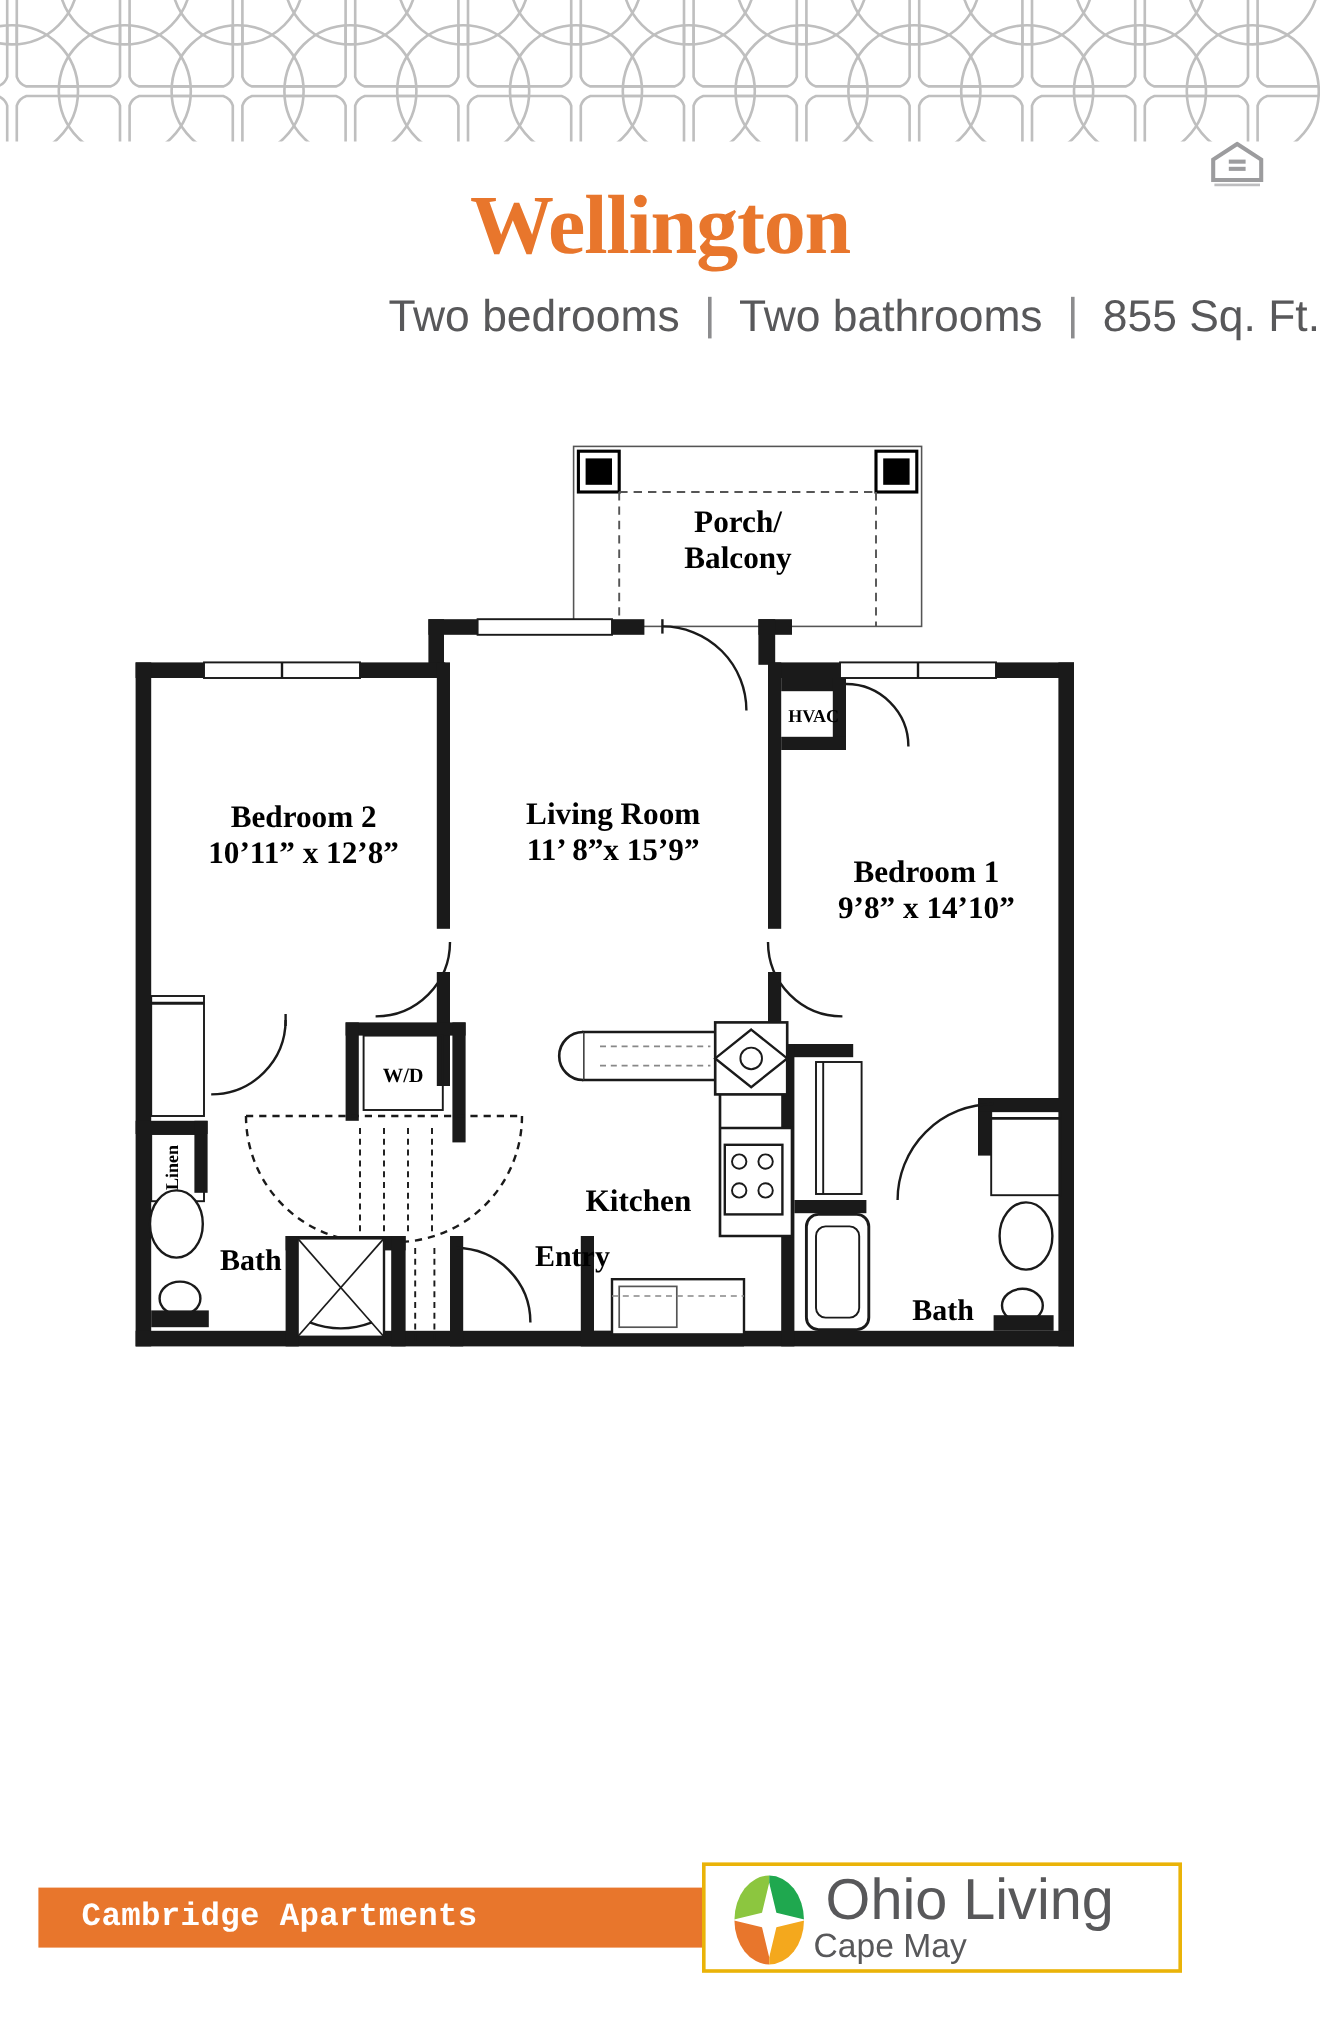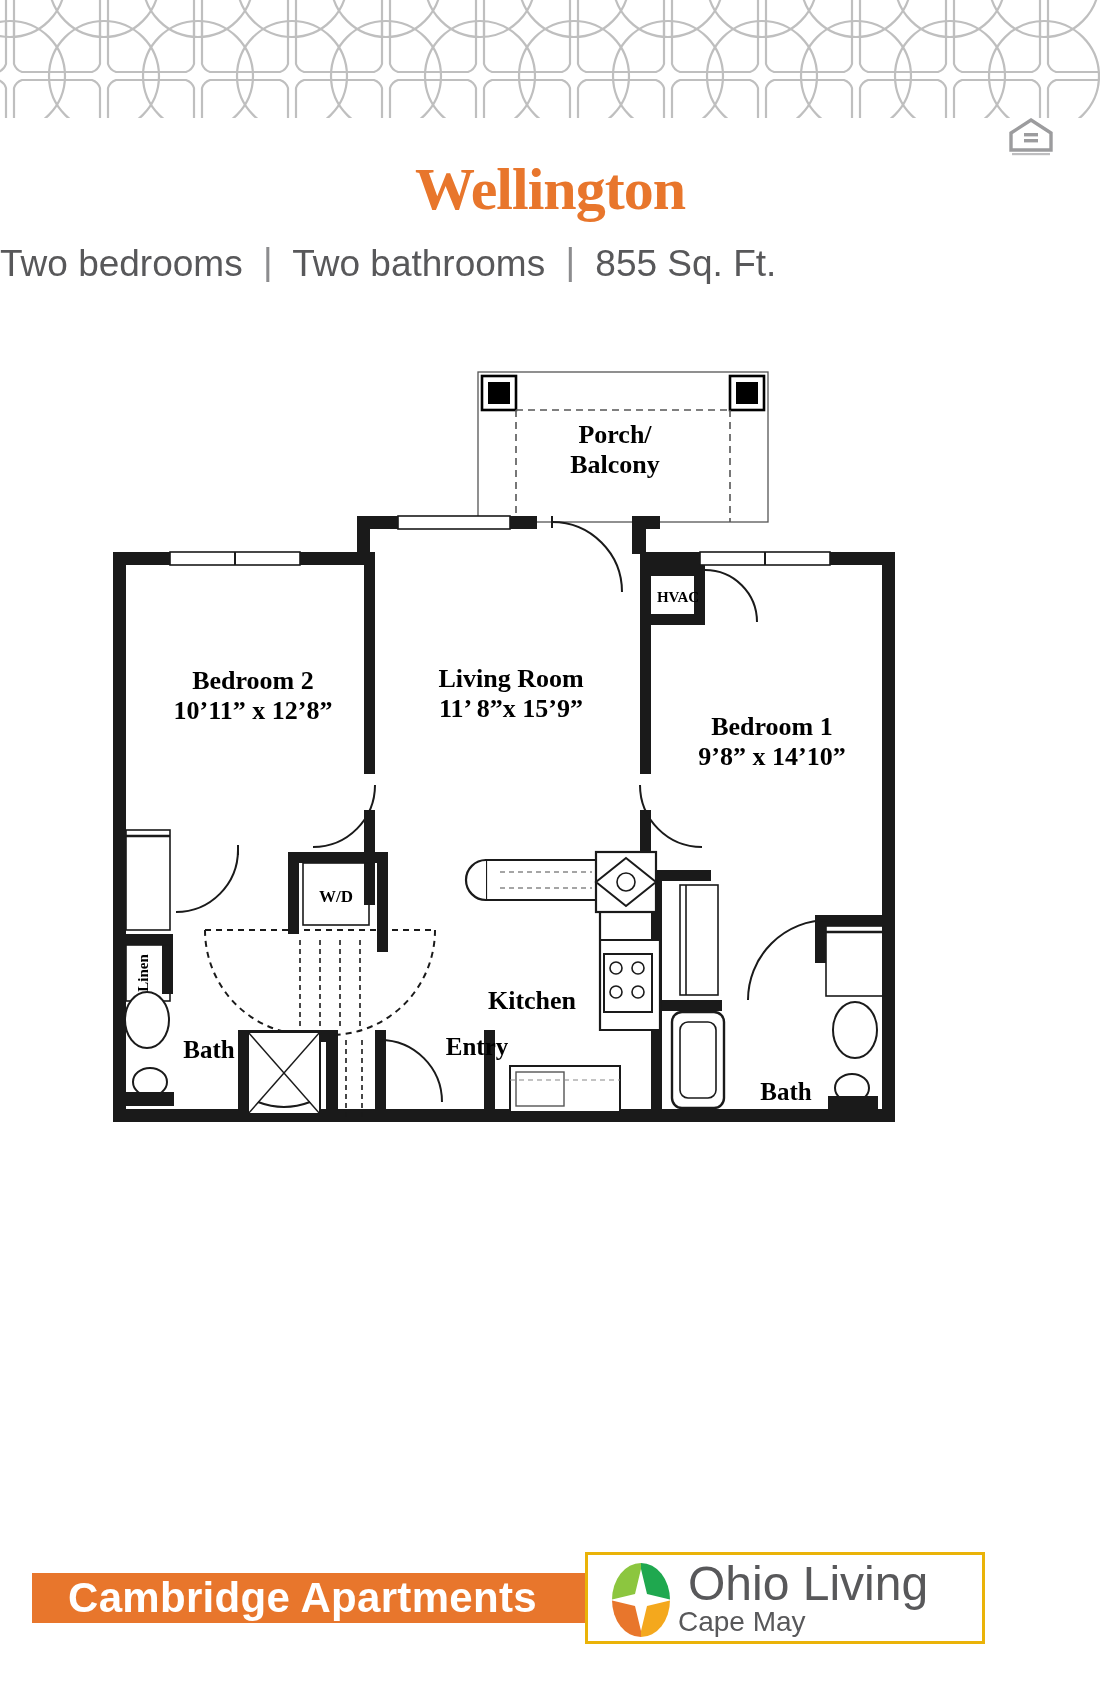--- a/index.html
+++ b/index.html
@@ -21,28 +21,28 @@
   .eho{
     position:absolute;left:1008px;top:118px;width:46px;height:40px;
   }
 
   
   .title{
     position:absolute;left:0;top:142px;width:1100px;
     text-align:center;
     font-family:"Liberation Serif",serif;
     font-weight:bold;
-    font-size:60px;
+    font-size:70px;
     line-height:94px;
     letter-spacing:-1px;
     color:#E8762C;
   }
   .subtitle{
     position:absolute;left:0;top:244px;width:1100px;
-    text-align:left;
+    text-align:right;
     font-family:"Liberation Sans",sans-serif;
     font-size:37px;
     line-height:40px;
     color:#58585A;
     white-space:nowrap;
   }
   .subtitle .sep{
     color:#8c8c8e;
     font-weight:300;
     padding:0 10px;
@@ -56,23 +56,23 @@
   }
   .plan svg{display:block;}
 
   
   .footer-bar{
     position:absolute;left:32px;top:1573px;width:880px;height:50px;
     background:#E8762C;
   }
   .footer-bar .txt{
     position:absolute;left:36px;top:50%;transform:translateY(-50%);
-    font-family:Liberation Sans, sans-serif;
+    font-family:Liberation Mono, monospace;
     font-weight:bold;
-    font-size:42px;
+    font-size:27px;
     color:#ffffff;
     letter-spacing:0.3px;
     white-space:nowrap;
   }
   .brand{
     position:absolute;left:585px;top:1552px;width:400px;height:92px;
     background:#ffffff;
     border:3px solid #eab308;
     box-sizing:border-box;
   }

